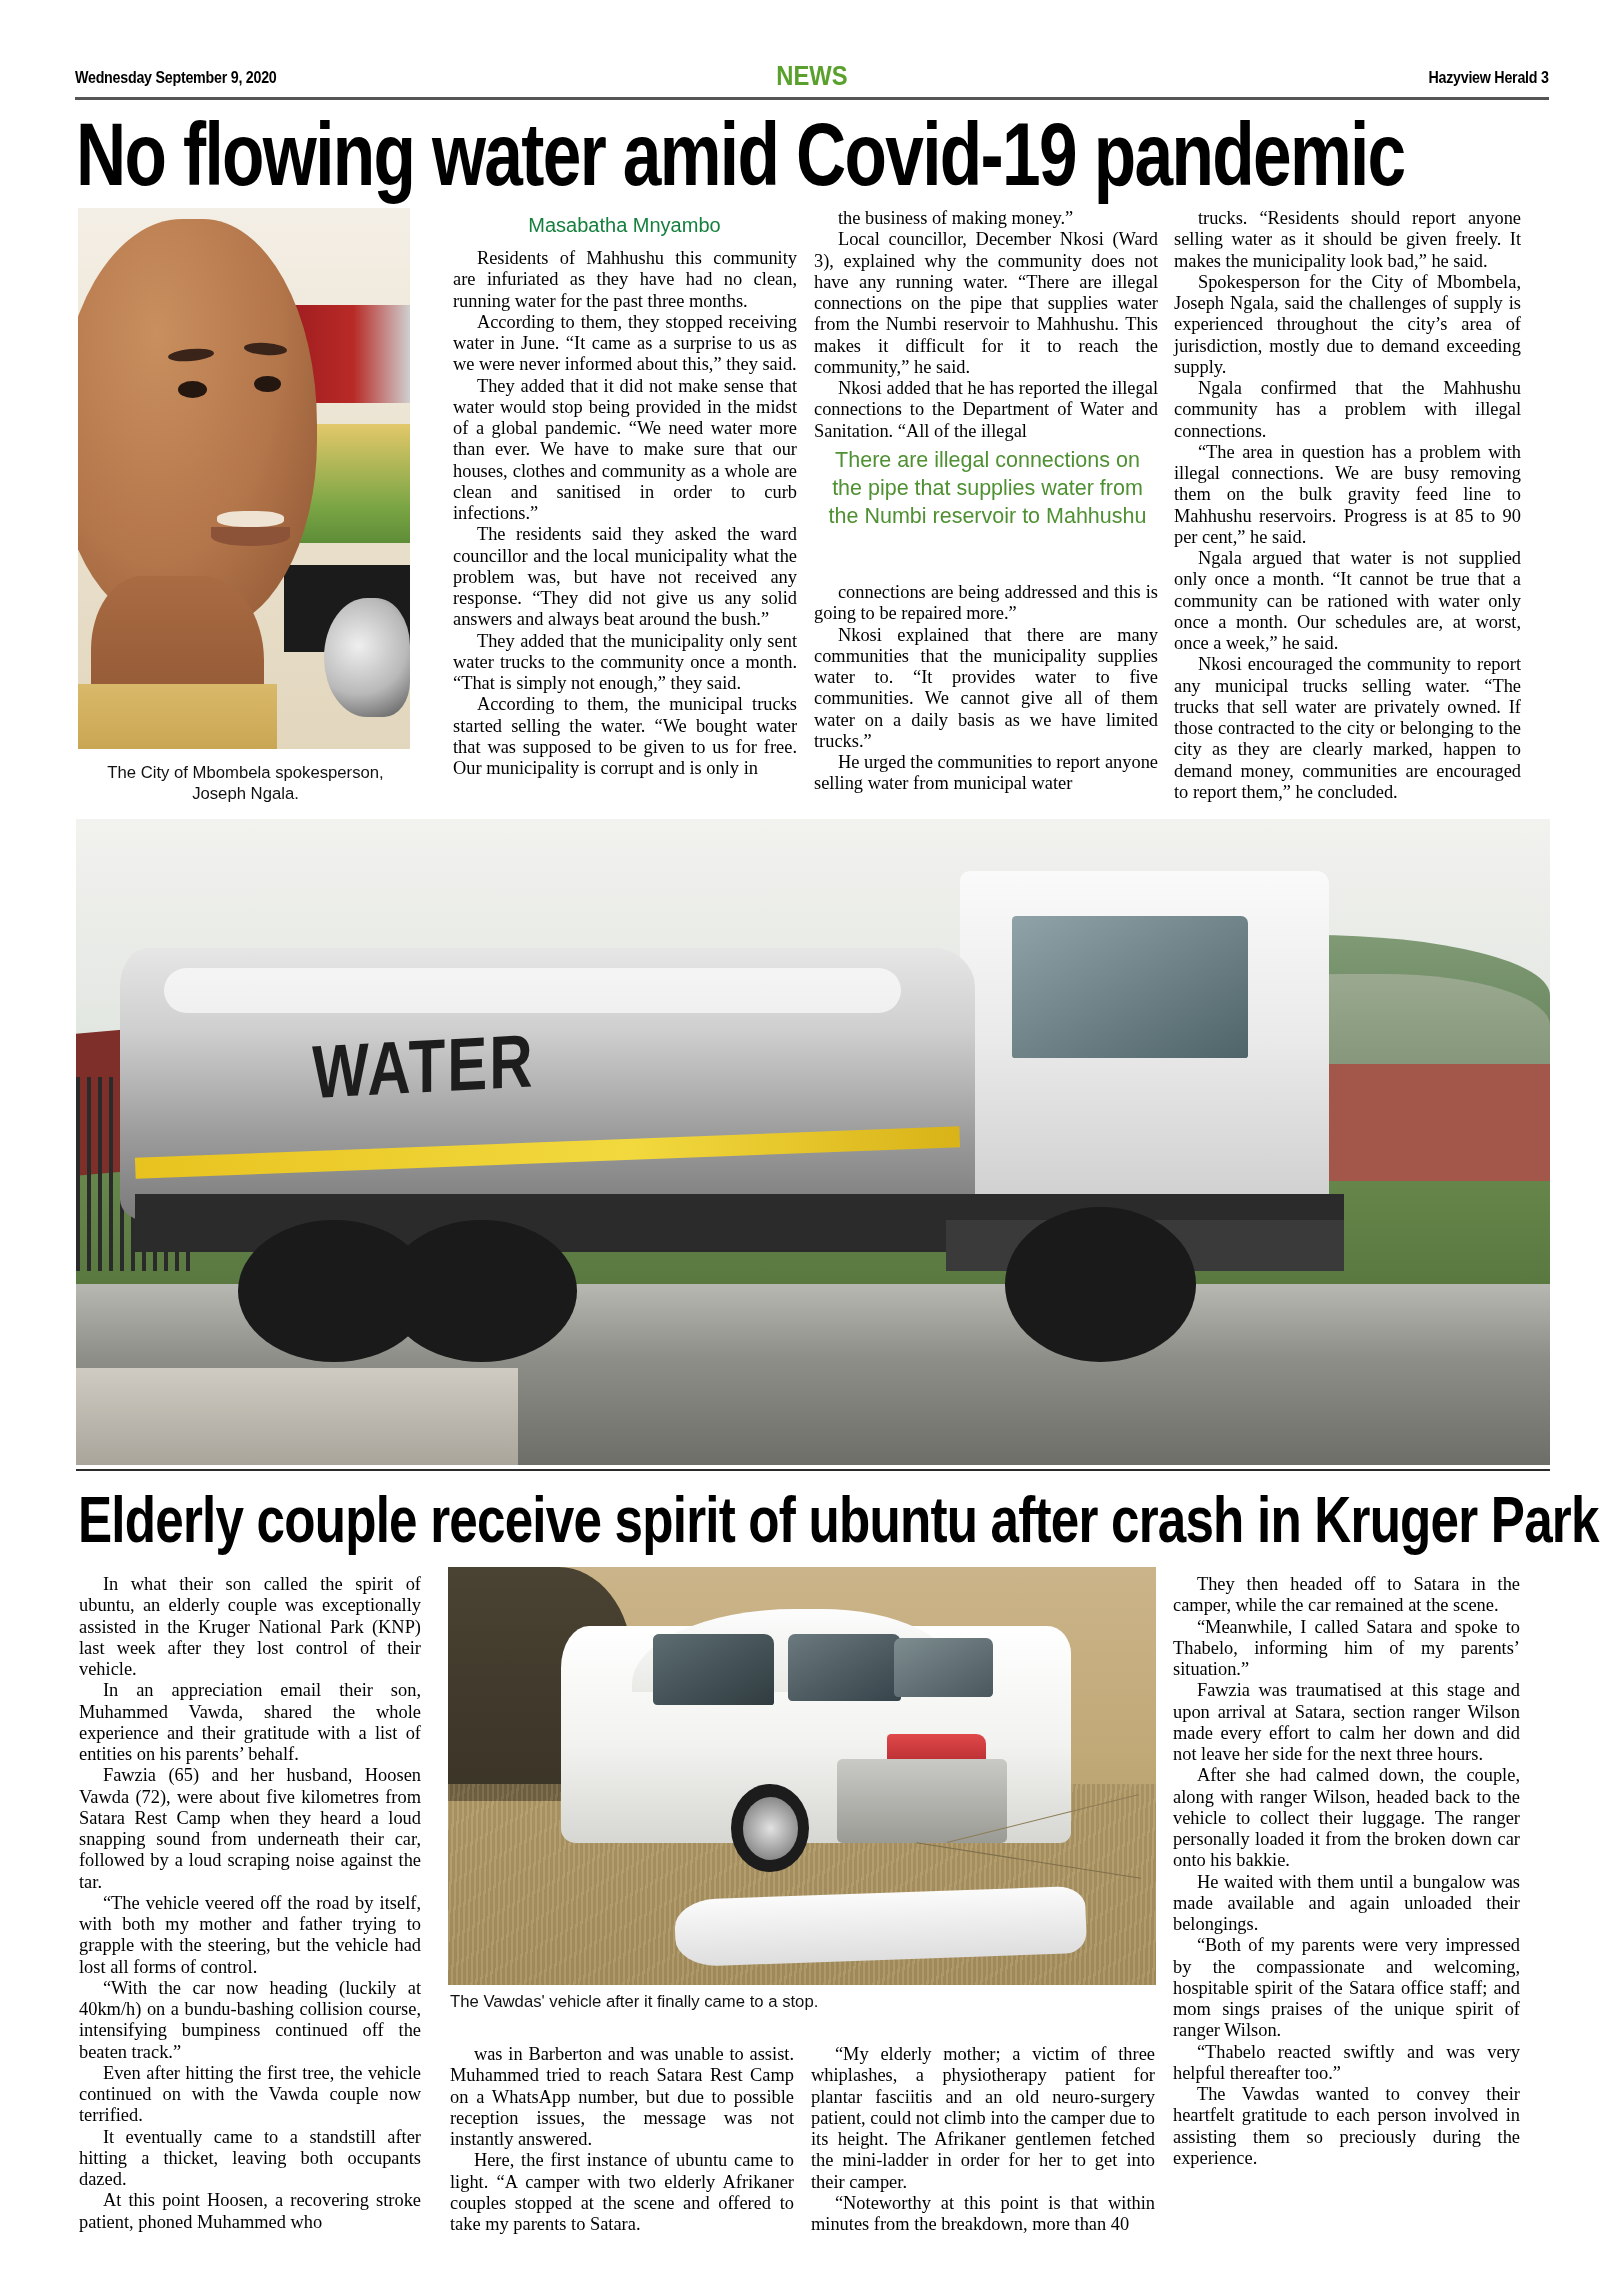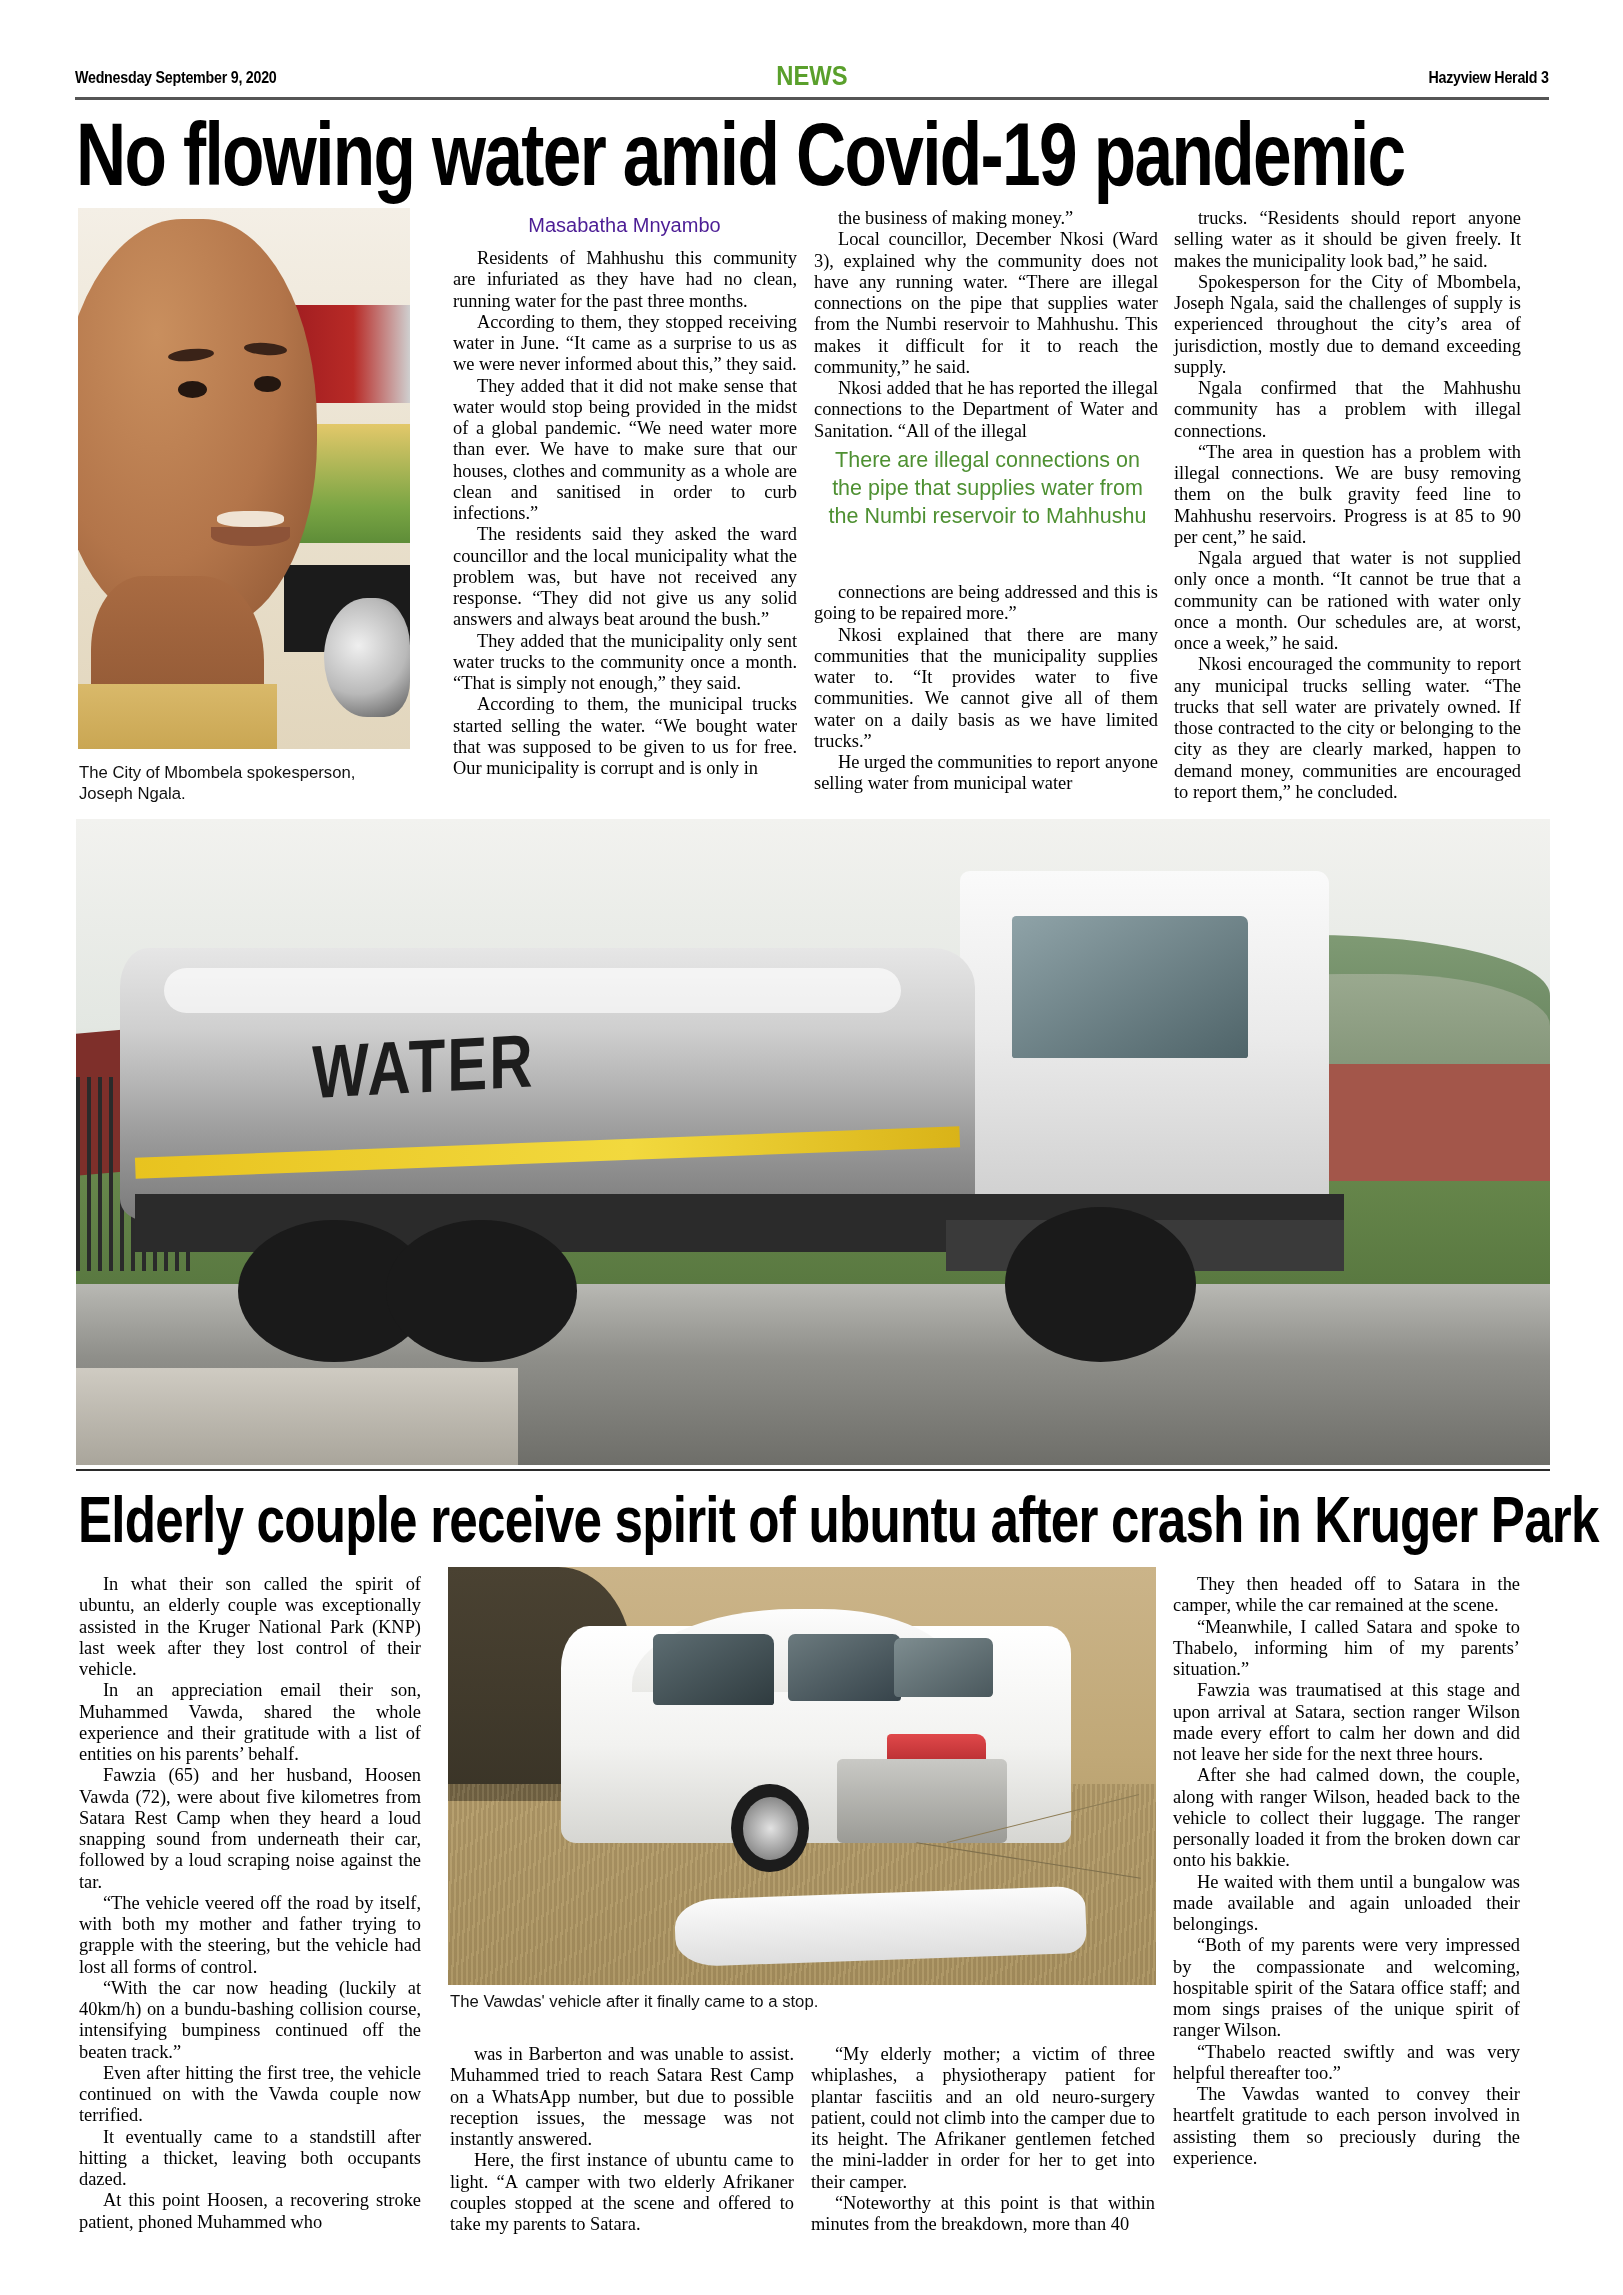--- a/index.html
+++ b/index.html
@@ -105,20 +105,21 @@
   }
   .a1-caption {
     position: absolute;
     left: 79px;
     top: 762px;
     width: 333px;
     font-family: "Liberation Sans", sans-serif;
     font-size: 16.7px;
     line-height: 1.28;
     color: #111;
+    text-align: center;
   }
 
   .col {
     position: absolute;
     font-family: "Liberation Serif", serif;
     font-size: 18.4px;
     line-height: 1.155;
     text-align: justify;
     color: #000;
     hyphens: none;
@@ -129,21 +130,21 @@
   }
 
   #a1-byline {
     position: absolute;
     left: 451px;
     top: 214px;
     width: 347px;
     text-align: center;
     font-family: "Liberation Sans", sans-serif;
     font-size: 20px;
-    color: #4c1d95;
+    color: #15803d;
   }
 
   #a1-col1 { left: 453px; top: 248px; width: 344px; }
   #a1-col2a { left: 814px; top: 208px; width: 344px; }
   #a1-pullquote {
     position: absolute;
     left: 818px;
     top: 447px;
     width: 339px;
     font-family: "Liberation Sans", sans-serif;

